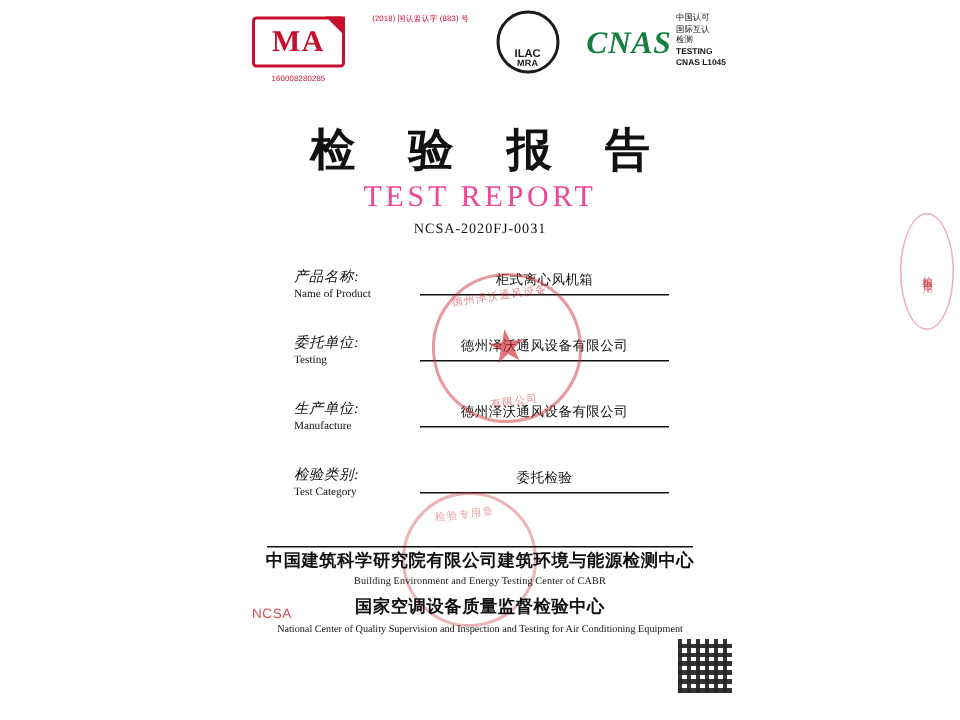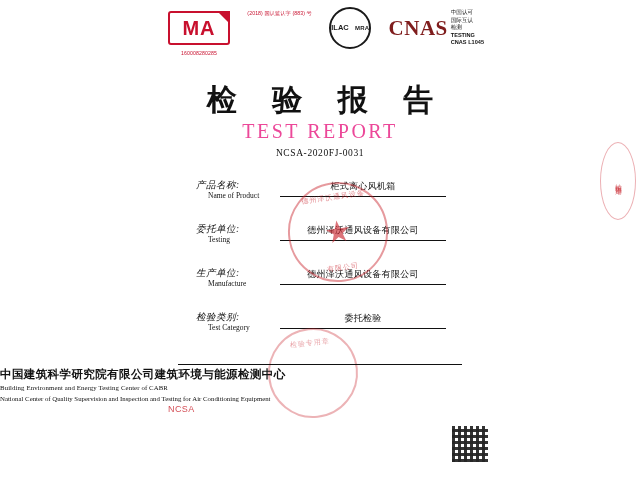--- a/index.html
+++ b/index.html
@@ -49,21 +49,21 @@
     font-family: "Liberation Sans", sans-serif;
   }
   .cert-red { color: #c8102e; }
 
   
   .ma-logo {
     width: 62px; height: 34px;
     border: 2.4px solid #c8102e;
     border-radius: 3px;
     color: #c8102e;
-    font-family: Liberation Sans, sans-serif;
+    font-family: Liberation Serif, serif;
     font-weight: bold;
     font-size: 20px;
     letter-spacing: 1px;
     display: flex;
     align-items: center;
     justify-content: center;
     position: relative;
     box-sizing: border-box;
   }
   .ma-logo::after {
@@ -89,40 +89,41 @@
     letter-spacing: 0.4px;
     box-sizing: border-box;
   }
   
   .ilac-logo {
     width: 42px; height: 42px;
     border-radius: 50%;
     border: 2.2px solid #1a1a1a;
     color: #1a1a1a;
     display: flex;
-    flex-direction: row;
-    align-items: center;
-    justify-content: space-between;
+    flex-direction: column;
+    align-items: center;
+    justify-content: flex-end;
     font-family: "Liberation Sans", sans-serif;
     font-weight: bold;
     font-size: 7.5px;
     line-height: 1.1;
     box-sizing: border-box;
   }
   .ilac-logo .ilac-sub { font-size: 6px; letter-spacing: 0.2px; }
   
   .cnas-logo {
-    color: #7f1d1d;
+    color: #15803d;
     font-family: "Liberation Serif", serif;
     font-weight: bold;
     font-size: 21px;
     letter-spacing: 0.5px;
     display: flex;
     align-items: center;
     height: 42px;
+    font-style: italic;
   }
   .cnas-block {
     text-align: left;
     font-family: "Liberation Sans", sans-serif;
     font-size: 5.6px;
     line-height: 1.35;
     color: #111;
     padding-top: 1px;
   }
   .cnas-block .bold { font-weight: bold; }
@@ -183,21 +184,20 @@
     letter-spacing: 0.5px;
     line-height: 1.2;
     white-space: nowrap;
     font-style: italic;
   }
   .label-en {
     font-size: 7.5px;
     color: #111;
     line-height: 1.3;
     white-space: nowrap;
-    margin-left: 12px;
   }
   .field-value {
     position: absolute;
     left: 84px;
     right: 0;
     top: 0;
     border-bottom: 0.8px solid #111;
     height: 16px;
     text-align: center;
     font-size: 9px;
@@ -205,20 +205,21 @@
     letter-spacing: 0.3px;
     white-space: nowrap;
     overflow: hidden;
   }
 
   
   .footer {
     position: absolute;
     left: 0; right: 0;
     top: 366px;
+    text-align: center;
   }
   .footer-divider {
     position: absolute;
     top: 364px;
     left: 178px;
     width: 284px;
     border-top: 1.1px solid #111;
   }
   .org-cn {
     font-size: 11.5px;
@@ -428,20 +429,21 @@
   <div class="seal seal-footer">
     <div class="seal-text-top">检验专用章</div>
   </div>
 
   <div class="seal-edge">检验报告专用</div>
 
   <div class="footer-divider"></div>
   <div class="footer">
     <div class="org-cn">中国建筑科学研究院有限公司建筑环境与能源检测中心</div>
     <div class="org-en">Building Environment and Energy Testing Center of CABR</div>
+    <div class="org-cn2">国家空调设备质量监督检验中心</div>
     <div class="org-en2">National Center of Quality Supervision and Inspection and Testing for Air Conditioning Equipment</div>
   </div>
 
   <div class="ncsa-mark">NCSA</div>
 
   <div class="qr"></div>
 
 </div>
 
 </body></html>

